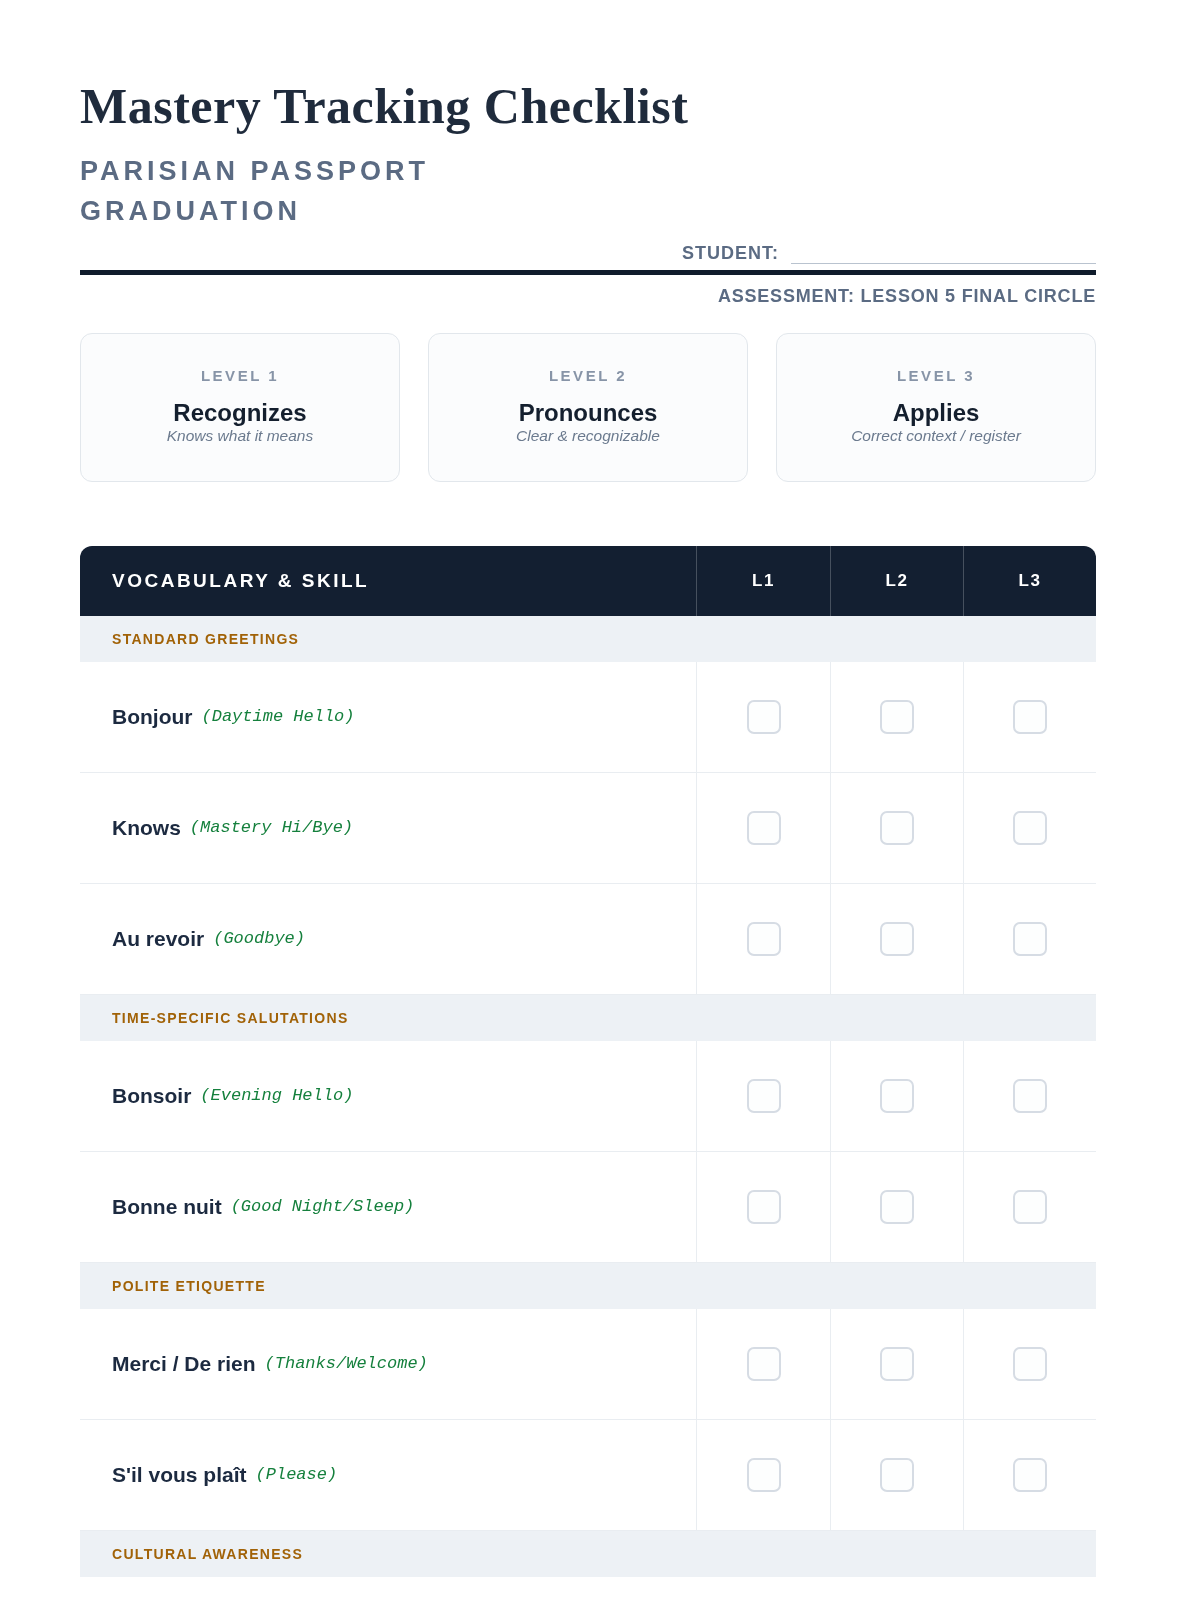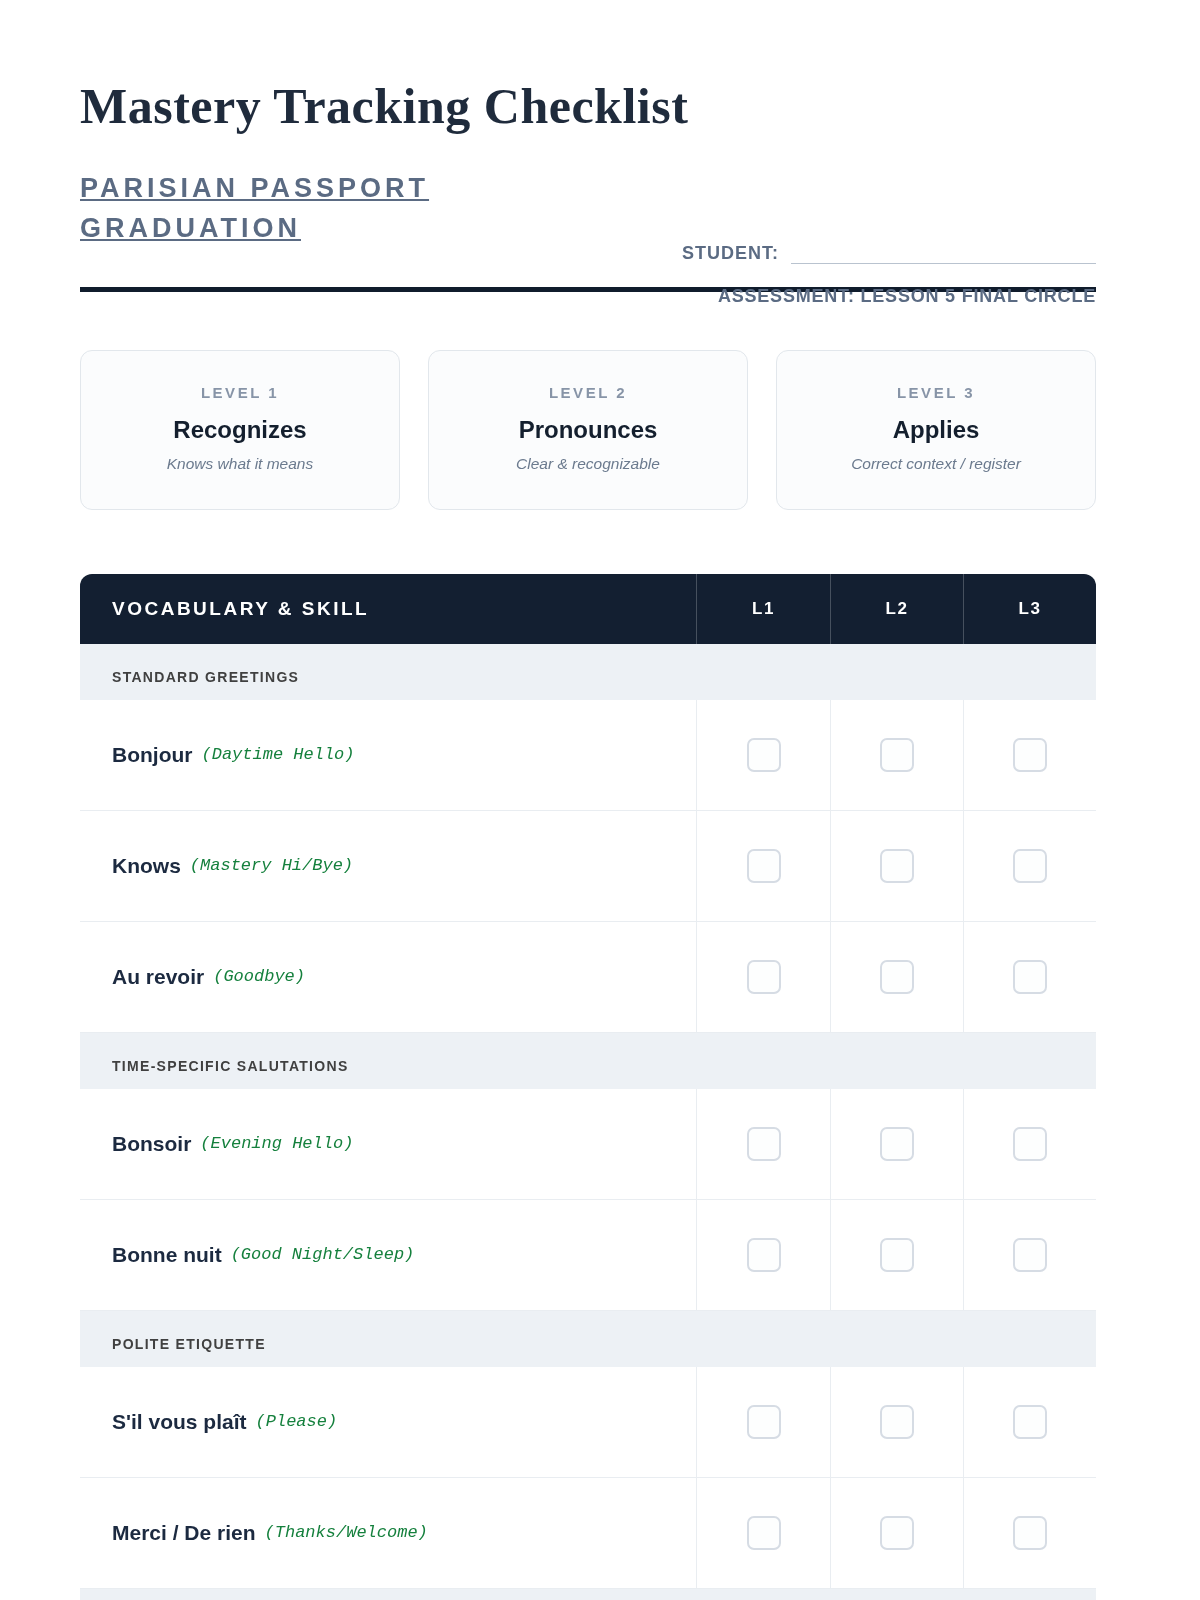--- a/index.html
+++ b/index.html
@@ -7,22 +7,22 @@
   body { font-family: "Liberation Sans", sans-serif; color: #1e2a3a; }
 
   .page { position: relative; width: 1016px; margin-left: 80px; padding-top: 78px; }
 
   .doc-title {
     font-family: "Liberation Serif", serif;
     font-size: 50px; font-weight: 700; color: #1f2b3c;
     line-height: 1.13; letter-spacing: 0.5px; max-width: 640px;
   }
   .doc-subtitle {
-    margin-top: 33px; font-size: 27px; font-weight: 700;
-    letter-spacing: 4px; color: #5b6b83; line-height: 1.5; max-width: 520px; text-decoration: underline;
+    margin-top: 16px; font-size: 27px; font-weight: 700;
+    letter-spacing: 4px; color: #5b6b83; line-height: 1.5; max-width: 520px;
   }
   .student-block {
     position: absolute; right: 0; top: 240px; text-align: right;
     font-size: 18px; font-weight: 700; color: #5b6b83; letter-spacing: 1px;
   }
   .student-line { display: flex; align-items: flex-end; justify-content: flex-end; margin-left: 36px; }
   .student-underline {
     display: inline-block; width: 305px; height: 24px;
     border-bottom: 1.5px solid #b9c3cf; margin-left: 12px;
   }
@@ -30,41 +30,41 @@
 
   .divider { height: 5px; background: #101c2c; margin-top: 38px; }
 
   .levels { display: flex; gap: 28px; margin-top: 58px; }
   .level-card {
     flex: 1; border: 1.5px solid #e2e7ec; border-radius: 12px;
     background: #fbfcfd; text-align: center; padding: 33px 16px 36px;
   }
   .level-label { font-size: 15px; font-weight: 700; letter-spacing: 2.5px; color: #8794a7; }
   .level-title { font-size: 24px; font-weight: 700; color: #141f2e; margin-top: 15px; }
-  .level-desc { font-size: 15.5px; font-style: italic; color: #6b7a8e; margin-top: 11px; }
+  .level-desc { font-size: 15.5px; font-style: italic; color: #6b7a8e; }
 
   .table { margin-top: 64px; }
   .table-header {
     display: grid; grid-template-columns: 1fr 134px 133px 133px;
     background: #131f31; color: #ffffff; height: 70px; align-items: stretch;
     border-radius: 12px 12px 0 0; overflow: hidden;
   }
   .th-skill {
     display: flex; align-items: center; padding-left: 32px;
     font-size: 19px; font-weight: 700; letter-spacing: 2.5px;
   }
   .th-col {
     display: flex; align-items: center; justify-content: center;
     font-size: 17px; font-weight: 700; letter-spacing: 1.5px;
     border-left: 1px solid rgba(255,255,255,0.22);
   }
 
   .section-row {
-    background: #edf1f5; padding: 25px 0 15px 32px;
-    font-size: 14px; font-weight: 700; letter-spacing: 1.3px; color: #404040;
+    background: #edf1f5; padding: 15px 0 15px 32px;
+    font-size: 14px; font-weight: 700; letter-spacing: 1.3px; color: #a16207;
   }
   .item-row {
     display: grid; grid-template-columns: 1fr 134px 133px 133px;
     height: 111px; align-items: stretch; border-bottom: 1px solid #e9edf1;
     background: #ffffff;
   }
   .term-cell { display: flex; align-items: center; padding-left: 32px; }
   .term { font-size: 21px; font-weight: 700; color: #1c2a40; }
   .note { font-size: 17px; font-style: italic; color: #15803d; margin-left: 9px; font-family: Liberation Mono, monospace; }
   .check-cell { display: flex; align-items: center; justify-content: center; border-left: 1px solid #e9edf1; }
@@ -191,37 +191,37 @@
           <div class="check-cell">
             <div class="checkbox"></div>
           </div>
           <div class="check-cell">
             <div class="checkbox"></div>
           </div>
         </div>
         <div class="section-row">POLITE ETIQUETTE</div>
         <div class="item-row">
           <div class="term-cell">
+            <span class="term">Merci / De rien</span>
+            <span class="note">(Thanks/Welcome)</span>
+          </div>
+          <div class="check-cell">
+            <div class="checkbox"></div>
+          </div>
+          <div class="check-cell">
+            <div class="checkbox"></div>
+          </div>
+          <div class="check-cell">
+            <div class="checkbox"></div>
+          </div>
+        </div>
+        <div class="item-row">
+          <div class="term-cell">
             <span class="term">S'il vous plaît</span>
             <span class="note">(Please)</span>
-          </div>
-          <div class="check-cell">
-            <div class="checkbox"></div>
-          </div>
-          <div class="check-cell">
-            <div class="checkbox"></div>
-          </div>
-          <div class="check-cell">
-            <div class="checkbox"></div>
-          </div>
-        </div>
-        <div class="item-row">
-          <div class="term-cell">
-            <span class="term">Merci / De rien</span>
-            <span class="note">(Thanks/Welcome)</span>
           </div>
           <div class="check-cell">
             <div class="checkbox"></div>
           </div>
           <div class="check-cell">
             <div class="checkbox"></div>
           </div>
           <div class="check-cell">
             <div class="checkbox"></div>
           </div>

